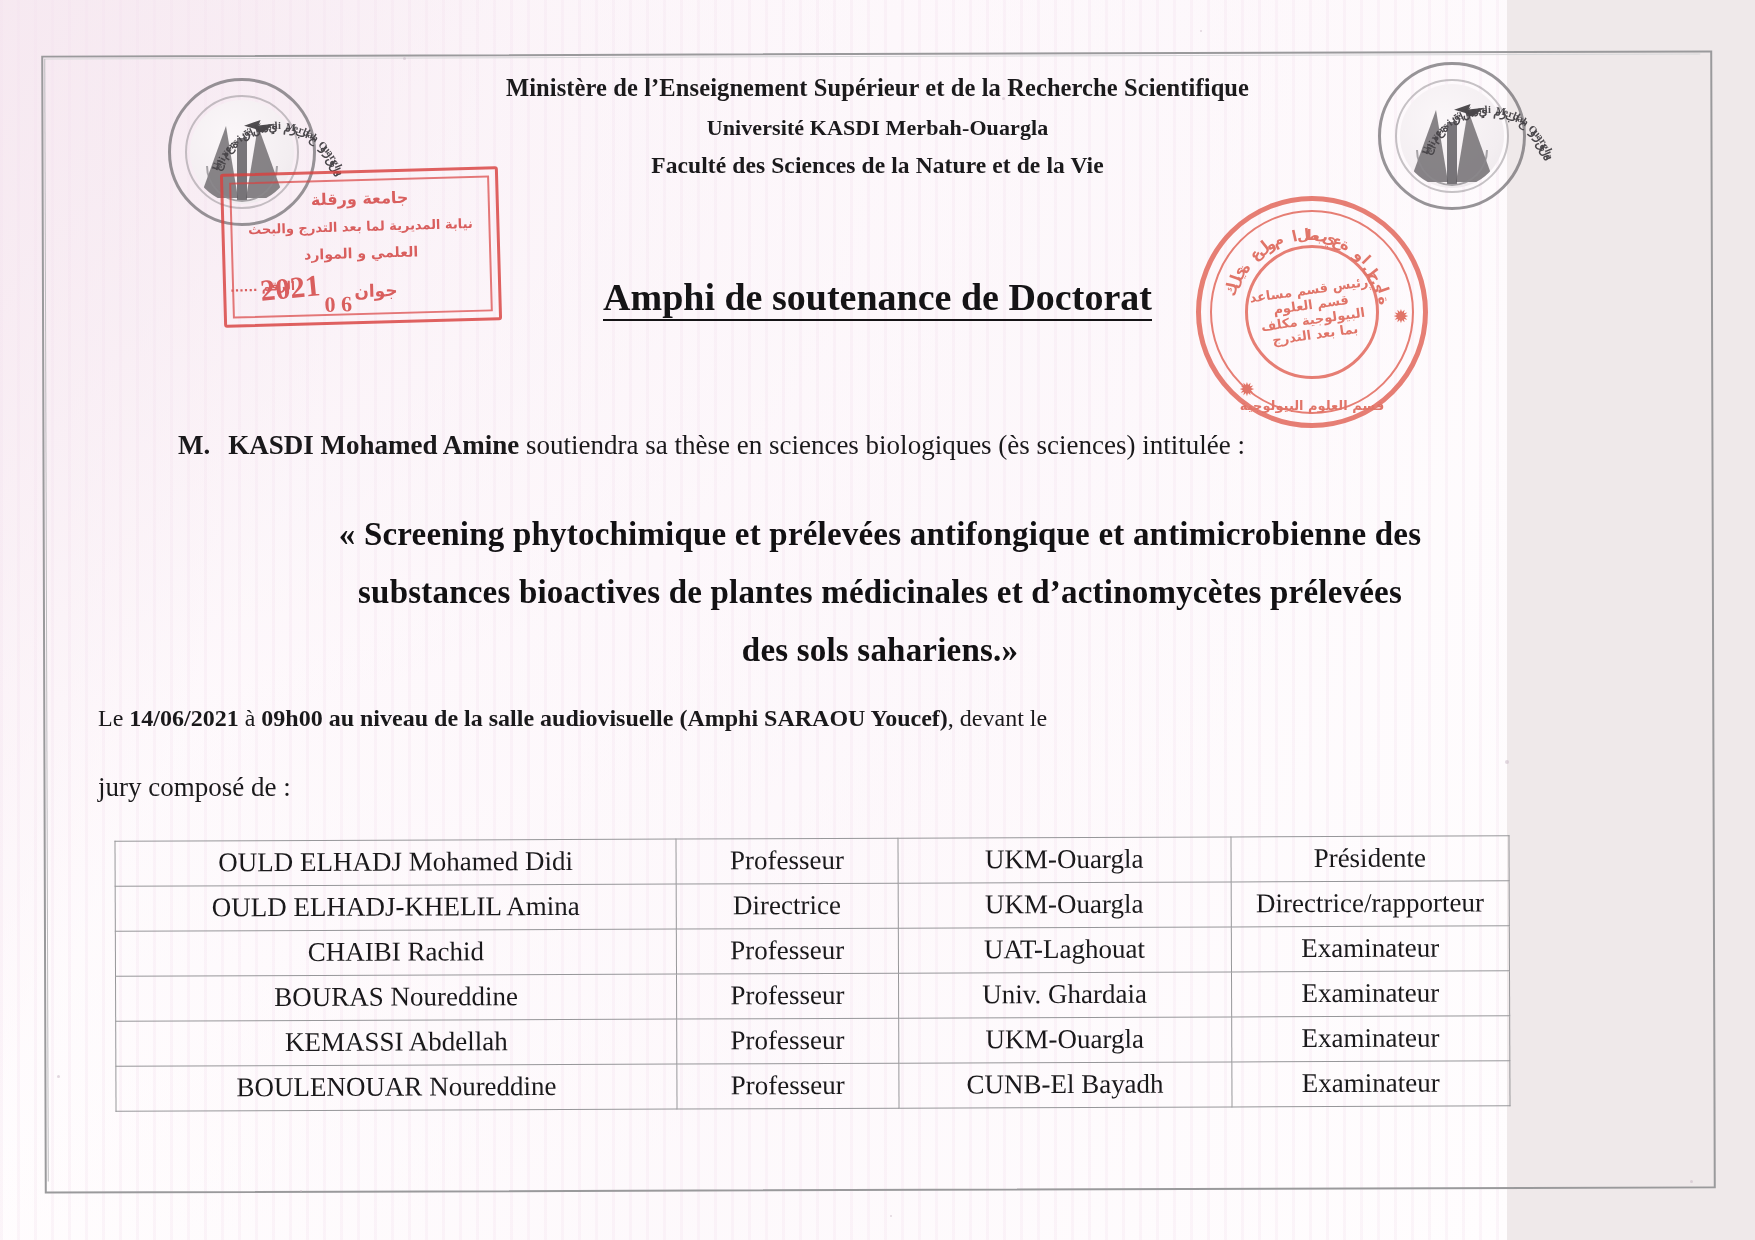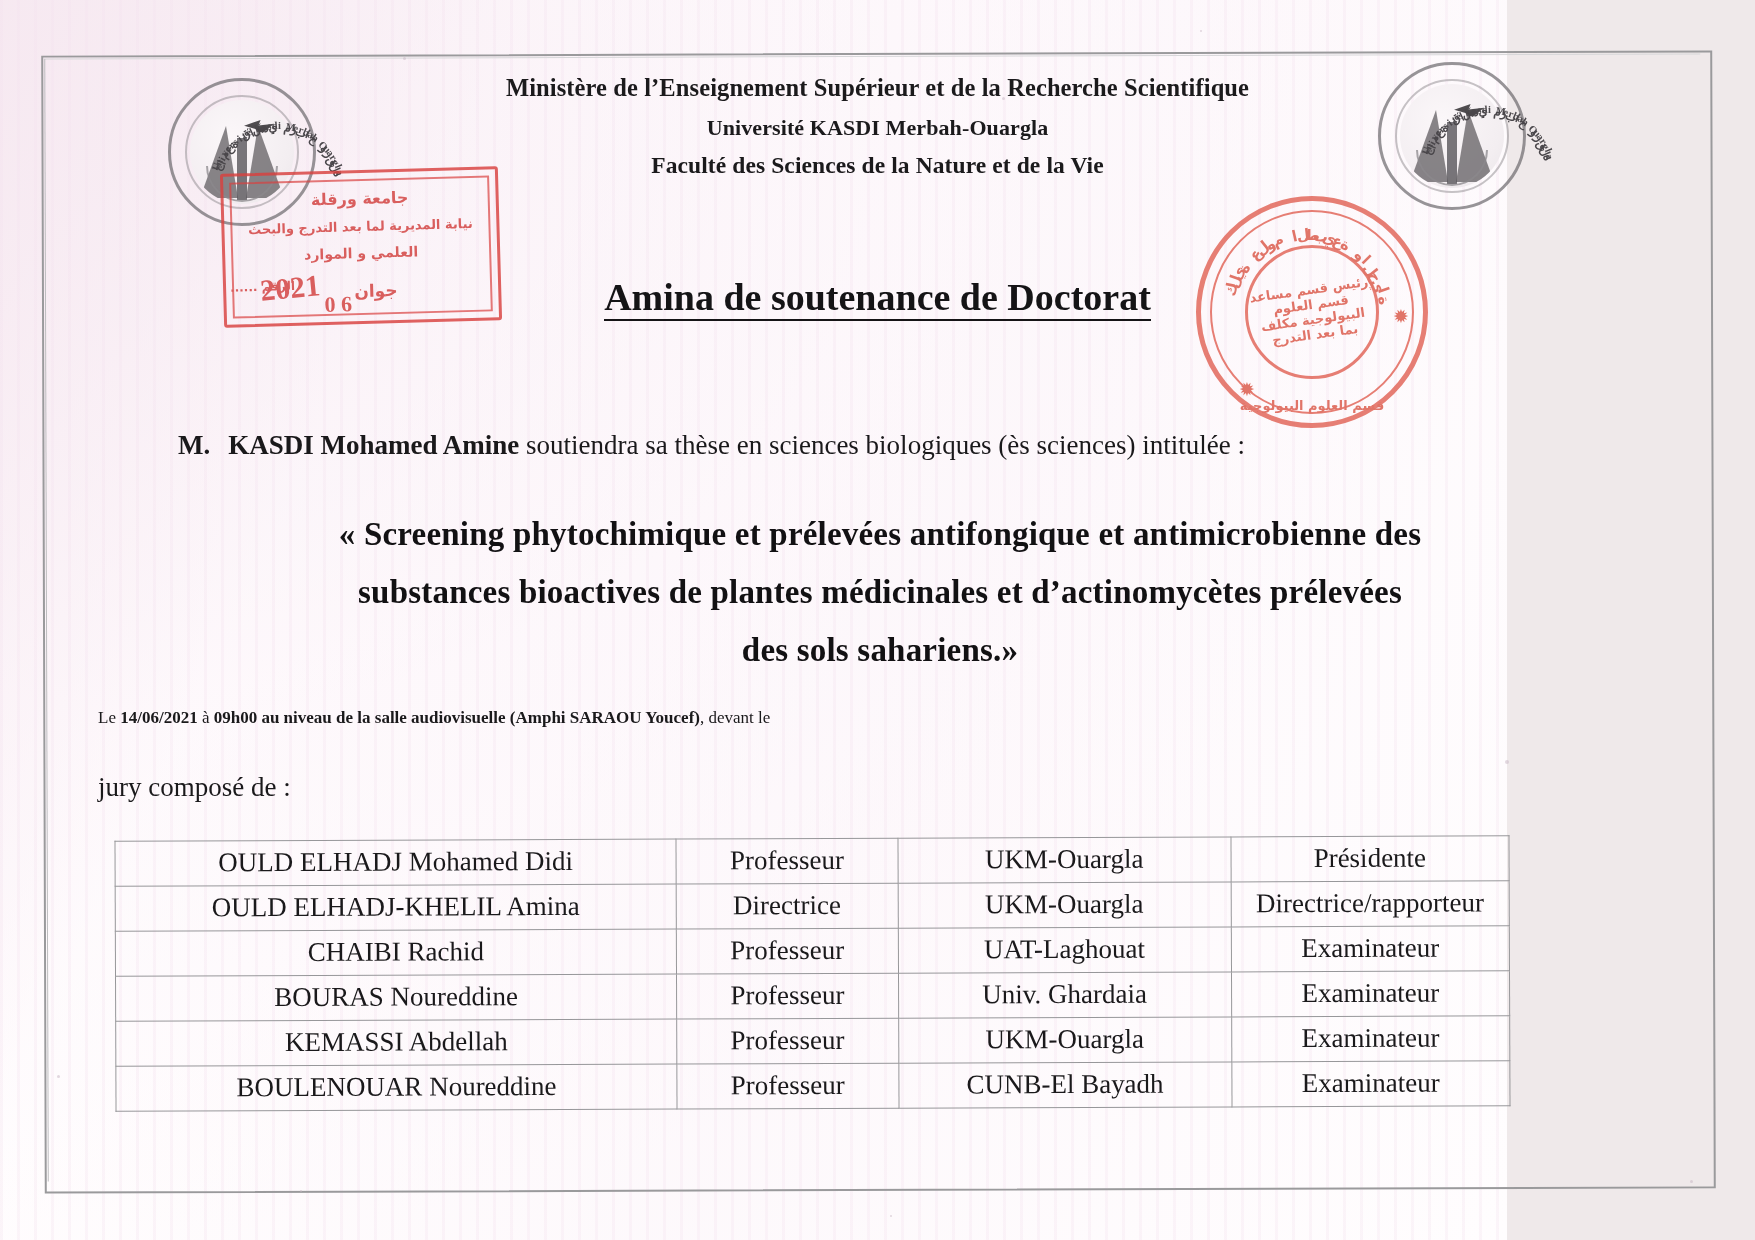--- a/index.html
+++ b/index.html
@@ -182,21 +182,21 @@
   
   #thesis{
     position:absolute;top:505px;left:130px;width:1500px;
     text-align:center;font-size:33px;font-weight:bold;color:#121113;
     line-height:58px;letter-spacing:.2px;
   }
 
   
   #when{
     position:absolute;top:700px;left:98px;width:1560px;
-    font-size:17px;color:#1a191b;line-height:36px;
+    font-size:24px;color:#1a191b;line-height:36px;
   }
   #when b{font-weight:bold;}
   #jury{
     position:absolute;top:772px;left:98px;
     font-size:27px;color:#1a191b;
   }
 
   
   #jury-table{
     position:absolute;left:115px;top:838px;width:1395px;
@@ -414,21 +414,21 @@
           <span style="transform: translate(-50%, -86px) rotate(71.5deg);">ا</span>
           <span style="transform: translate(-50%, -86px) rotate(78deg);">ة</span>
         </div>
       <div class="center">رئيس قسم مساعد قسم العلوم البيولوجية مكلف بما بعد التدرج</div>
       <div class="starA">✹</div>
       <div class="starB">✹</div>
     <div style="position: absolute; left: 0px; right: 0px; bottom: 10px; text-align: center; color: rgb(217, 80, 63); font-size: 13px; font-weight: bold; font-family: &quot;DejaVu Sans&quot;, sans-serif; direction: rtl;">قسم العلوم البيولوجية</div>
       </div>
 
     <div id="doc-title">
-      <span>Amina de soutenance de Doctorat</span>
+      <span>Amphi de soutenance de Doctorat</span>
     </div>
 
     <div id="intro">
       <b>M.</b><span class="sp"></span><b>KASDI Mohamed Amine</b><span> soutiendra sa thèse en sciences biologiques (ès sciences) intitulée :</span>
     </div>
 
     <div id="thesis">
       <div>« Screening phytochimique et prélevées antifongique et antimicrobienne des</div>
       <div>substances bioactives de plantes médicinales et d’actinomycètes prélevées</div>
       <div>des sols sahariens.»</div>

